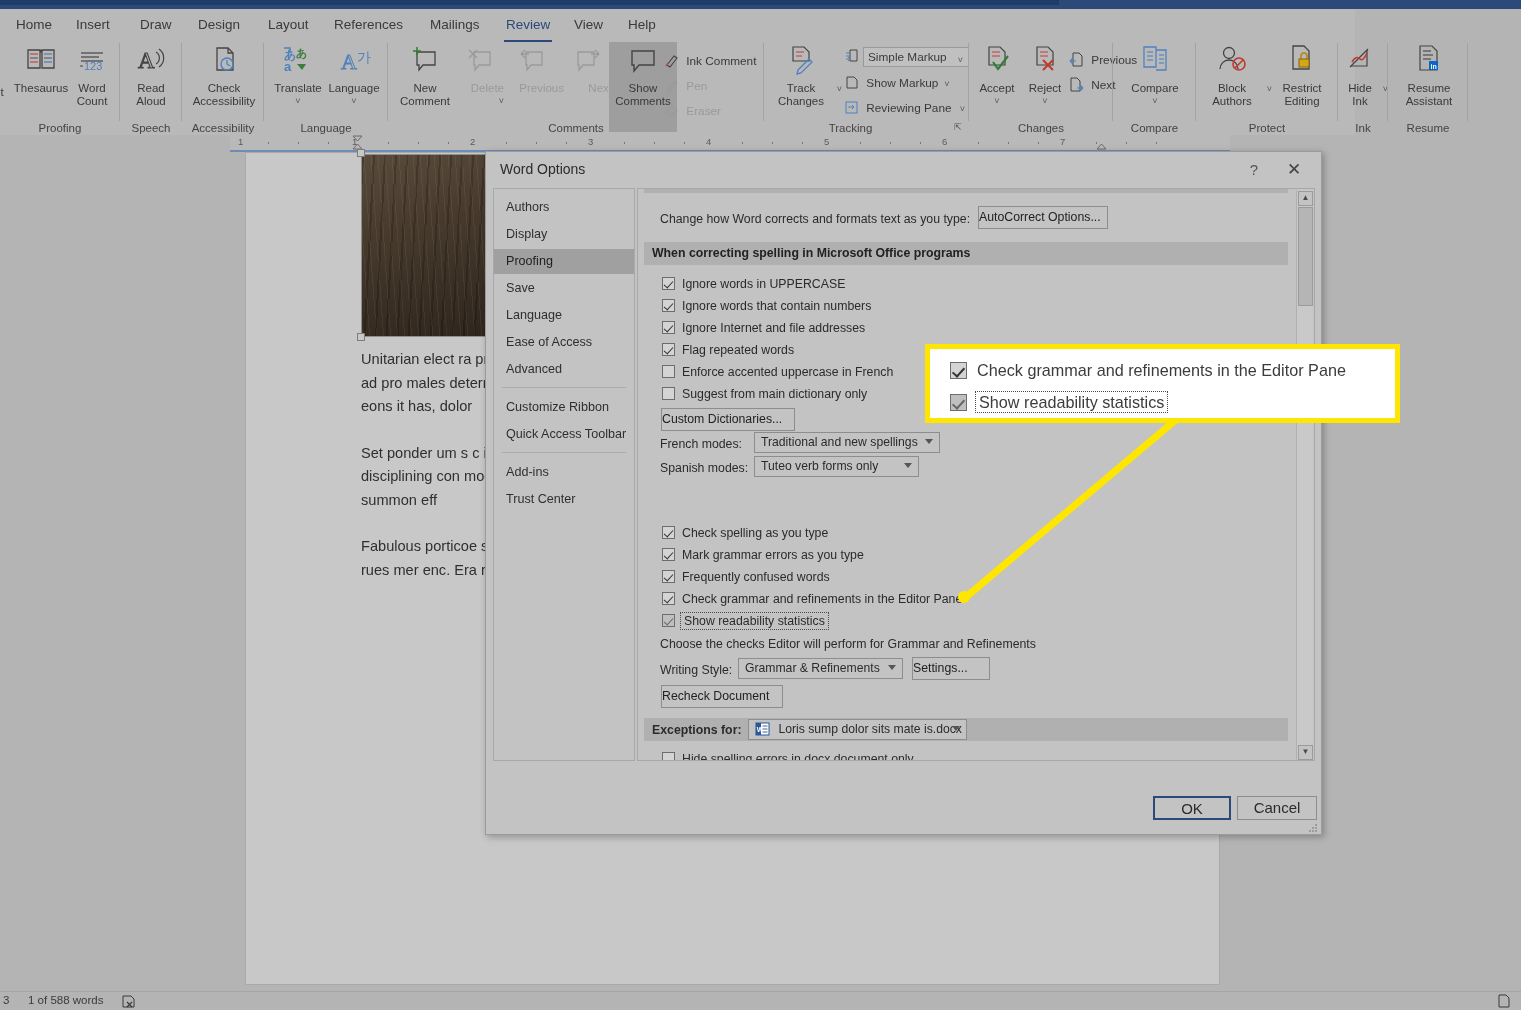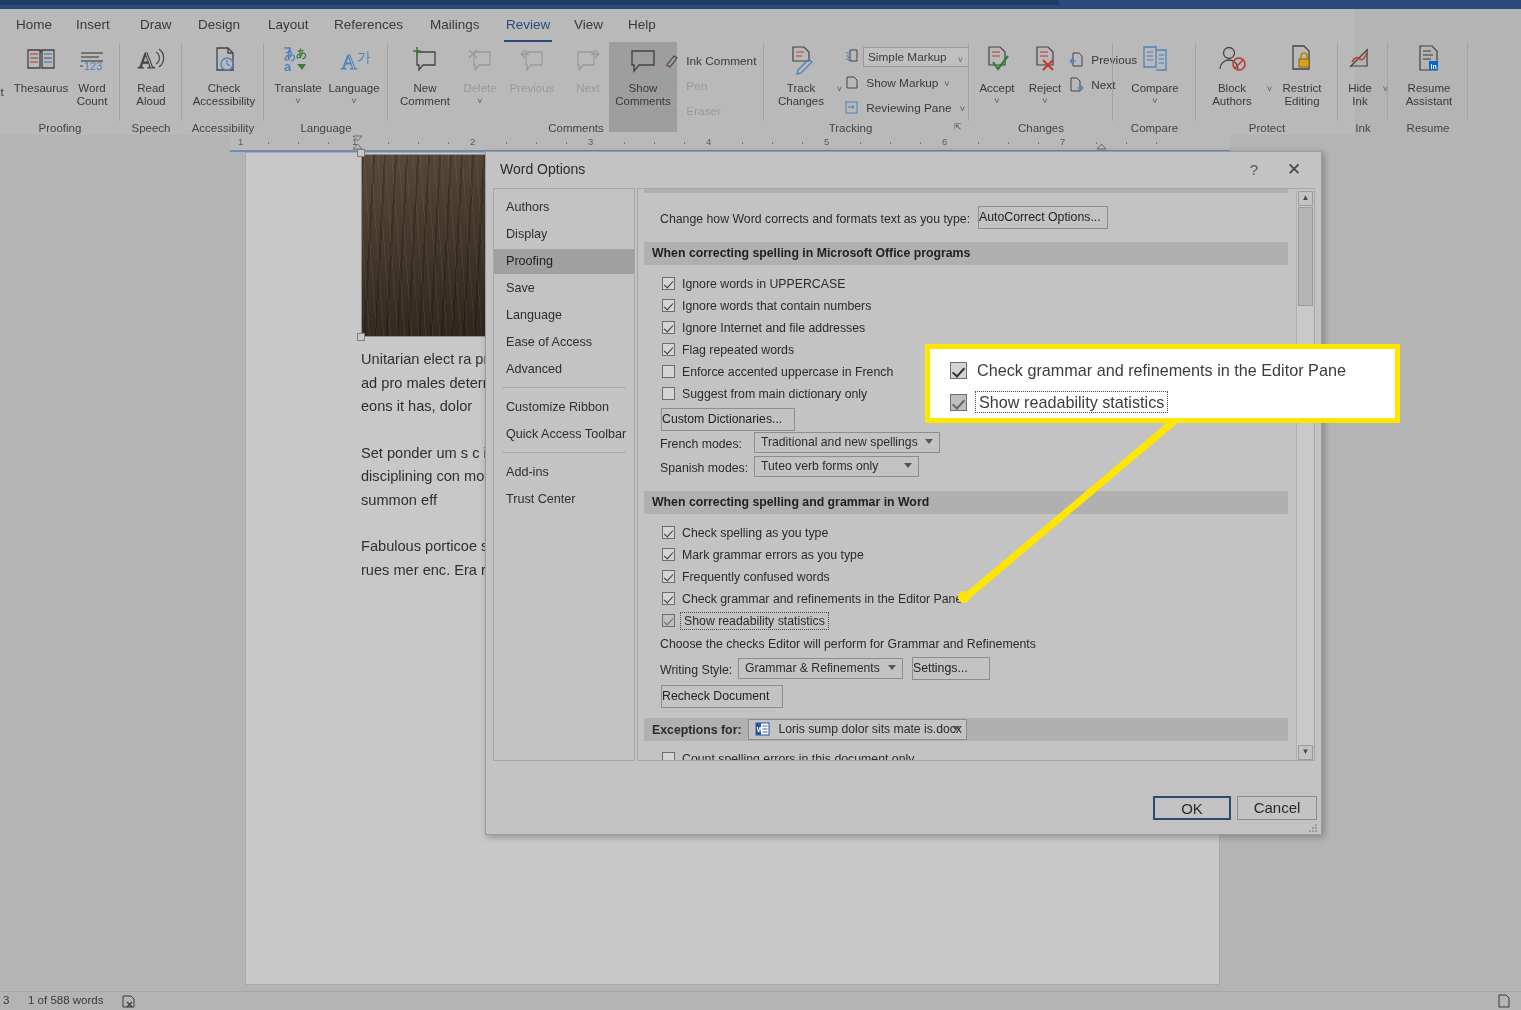--- a/index.html
+++ b/index.html
@@ -58,21 +58,21 @@
   .rgroup .sep {
     position: absolute; right: 0; top: 3px; width: 1px; height: 78px;
     background: #a3a3a3;
   }
   .bigbtn {
     position: absolute; top: 2px; width: 64px; text-align: center;
     font-size: 11.5px; line-height: 12.5px; color: #3a3a3a;
   }
   .bigbtn .ic { display: block; height: 38px; margin-bottom: 2px; position: relative; }
   .bigbtn .lbl { display: block; }
-  .bigbtn.disabled { color: #9a9a9a; }
+  .bigbtn.disabled { color: #9a9a9a; text-align: right; }
   .bigbtn.pressed { background: #9e9e9e; }
   .smallbtn {
     position: absolute; font-size: 11.8px; color: #3a3a3a;
     white-space: nowrap; height: 20px; line-height: 20px;
   }
   .smallbtn.disabled { color: #9a9a9a; }
   .smallbtn .sic {
     display: inline-block; width: 15px; height: 15px; vertical-align: -3px;
     margin-right: 4px; position: relative;
   }
@@ -785,21 +785,20 @@
         <span>Traditional and new spellings</span>
         <span class="arr"></span>
       </div>
 
       <div class="ctext" style="left:22px;top:272px">Spanish modes:</div>
       <div class="sel-ctrl" style="left:116px;top:267px;width:165px">
         <span>Tuteo verb forms only</span>
         <span class="arr"></span>
       </div>
 
-      <div class="secthdr" style="top:302px">When correcting spelling and grammar in Word</div>
 
       <div class="cbrow" style="left:24px;top:337px">
         <span class="cb checked"></span><span>Check spelling as you type</span>
       </div>
       <div class="cbrow" style="left:24px;top:359px">
         <span class="cb checked"></span><span>Mark grammar errors as you type</span>
       </div>
       <div class="cbrow" style="left:24px;top:381px">
         <span class="cb checked"></span><span>Frequently confused words</span>
       </div>
@@ -836,21 +835,21 @@
             <line x1="7.5" y1="4" x2="12.5" y2="4" stroke="#2b579a" stroke-width="0.9"></line>
             <line x1="7.5" y1="7" x2="12.5" y2="7" stroke="#2b579a" stroke-width="0.9"></line>
             <line x1="7.5" y1="10" x2="12.5" y2="10" stroke="#2b579a" stroke-width="0.9"></line>
           </svg>
         </span>
         <span>Loris sump dolor sits mate is.docx</span>
         <span class="arr"></span>
       </div>
 
       <div class="cbrow" style="left:24px;top:563px">
-        <span class="cb"></span><span>Count spelling errors in this document only</span>
+        <span class="cb"></span><span>Hide spelling errors in docx document only</span>
       </div>
 
       <div class="vscroll">
         <div class="arrw" style="top:1px">▲</div>
         <div class="thumb"></div>
         <div class="arrw" style="bottom:1px">▼</div>
       </div>
 
     </div>
 

